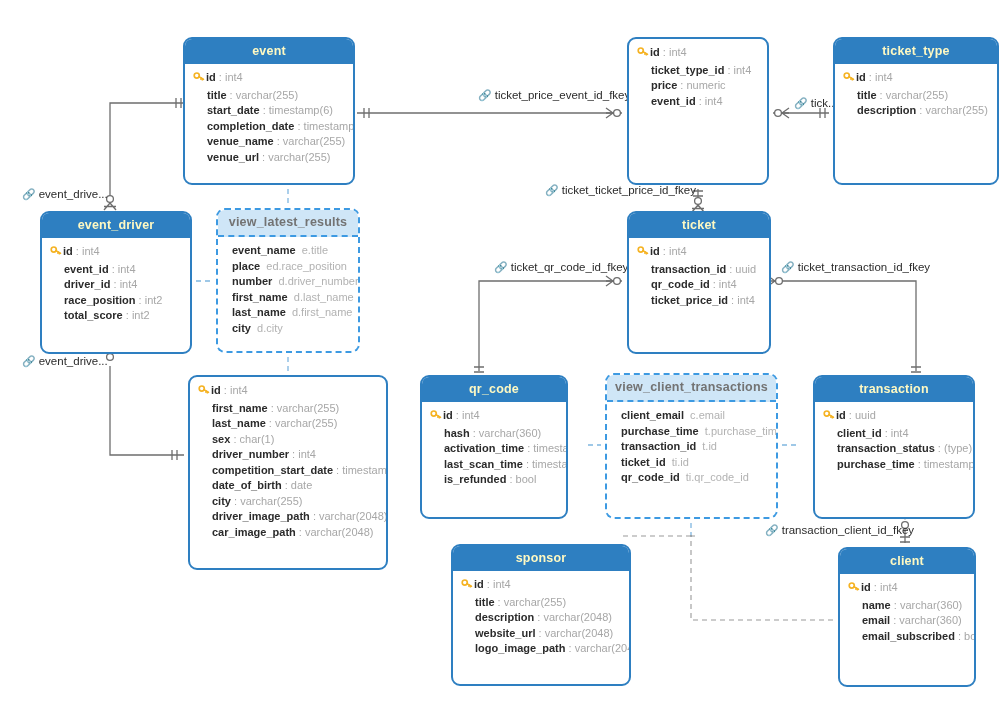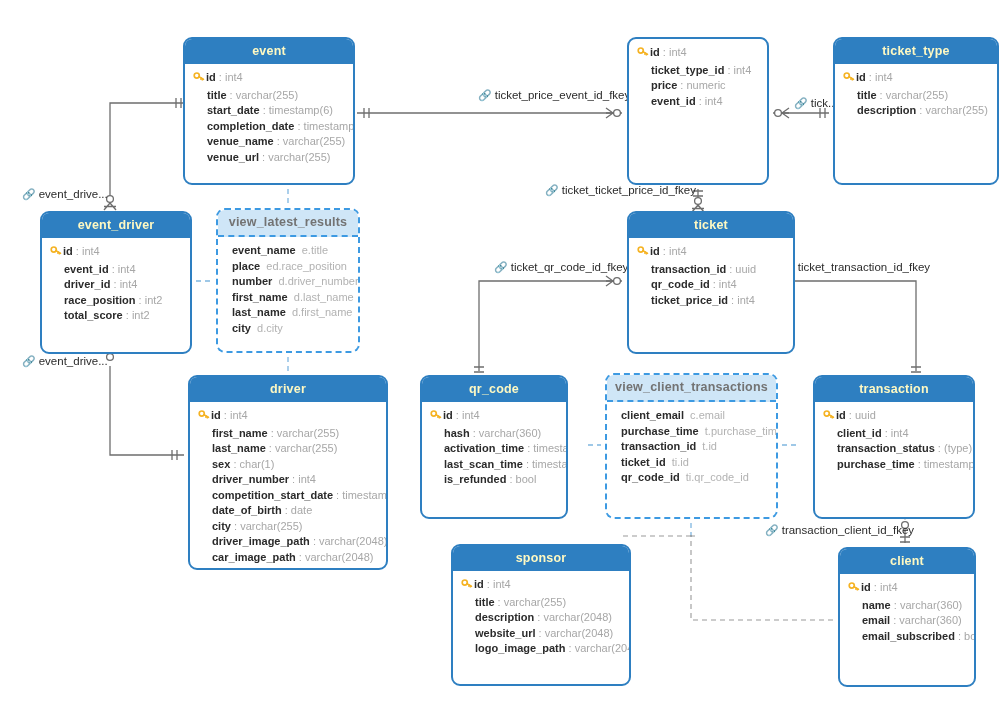--- a/index.html
+++ b/index.html
@@ -194,34 +194,33 @@
         <div class="hdr">view_latest_results</div>
         <div class="cols">
           <div class="col"><span class="nm">event_name</span><span class="ty">&nbsp;&nbsp;</span><span class="ty">e.title</span></div>
           <div class="col"><span class="nm">place</span><span class="ty">&nbsp;&nbsp;</span><span class="ty">ed.race_position</span></div>
           <div class="col"><span class="nm">number</span><span class="ty">&nbsp;&nbsp;</span><span class="ty">d.driver_number</span></div>
           <div class="col"><span class="nm">first_name</span><span class="ty">&nbsp;&nbsp;</span><span class="ty">d.last_name</span></div>
           <div class="col"><span class="nm">last_name</span><span class="ty">&nbsp;&nbsp;</span><span class="ty">d.first_name</span></div>
           <div class="col"><span class="nm">city</span><span class="ty">&nbsp;&nbsp;</span><span class="ty">d.city</span></div>
         </div>
       </div>
-      <div class="entity" style="left: 627px; top: 211px; width: 168px; height: 143px;">
+      <div class="entity" style="left: 627px; top: 211px; width: 144px; height: 143px;">
         <div class="hdr">ticket</div>
         <div class="cols">
           <div class="col pk"><span class="keyicon"><svg width="12" height="12" viewBox="0 0 16 16" aria-hidden="true">
                 <circle cx="5" cy="6" r="3.4" fill="none" stroke="#f5b324" stroke-width="2.2"></circle>
                 <path d="M7.6 7.4 L14 11.2 M11.4 9.1 L10.4 10.8 M13.2 10.2 L12.3 11.9" stroke="#f5b324" stroke-width="2.1" fill="none" stroke-linecap="round"></path>
               </svg></span><span class="nm">id</span><span class="ty"> : </span><span class="ty">int4</span></div>
           <div class="col"><span class="nm">transaction_id</span><span class="ty"> : </span><span class="ty">uuid</span></div>
           <div class="col"><span class="nm">qr_code_id</span><span class="ty"> : </span><span class="ty">int4</span></div>
           <div class="col"><span class="nm">ticket_price_id</span><span class="ty"> : </span><span class="ty">int4</span></div>
         </div>
       </div>
       <div class="entity" style="left: 188px; top: 375px; width: 200px; height: 195px;">
-        <div class="hdr">driver</div>
         <div class="cols">
           <div class="col pk"><span class="keyicon"><svg width="12" height="12" viewBox="0 0 16 16" aria-hidden="true">
                 <circle cx="5" cy="6" r="3.4" fill="none" stroke="#f5b324" stroke-width="2.2"></circle>
                 <path d="M7.6 7.4 L14 11.2 M11.4 9.1 L10.4 10.8 M13.2 10.2 L12.3 11.9" stroke="#f5b324" stroke-width="2.1" fill="none" stroke-linecap="round"></path>
               </svg></span><span class="nm">id</span><span class="ty"> : </span><span class="ty">int4</span></div>
           <div class="col"><span class="nm">first_name</span><span class="ty"> : </span><span class="ty">varchar(255)</span></div>
           <div class="col"><span class="nm">last_name</span><span class="ty"> : </span><span class="ty">varchar(255)</span></div>
           <div class="col"><span class="nm">sex</span><span class="ty"> : </span><span class="ty">char(1)</span></div>
           <div class="col"><span class="nm">driver_number</span><span class="ty"> : </span><span class="ty">int4</span></div>
           <div class="col"><span class="nm">competition_start_date</span><span class="ty"> : </span><span class="ty">timestamp(6)</span></div>

